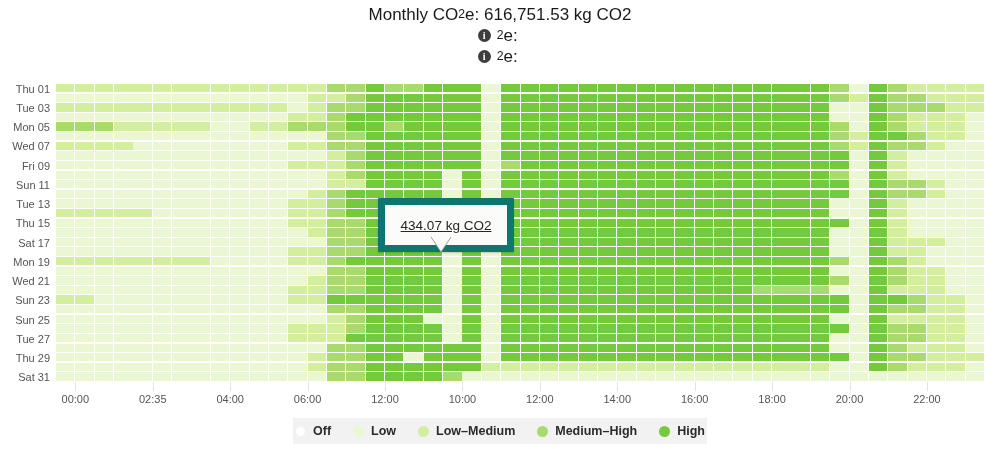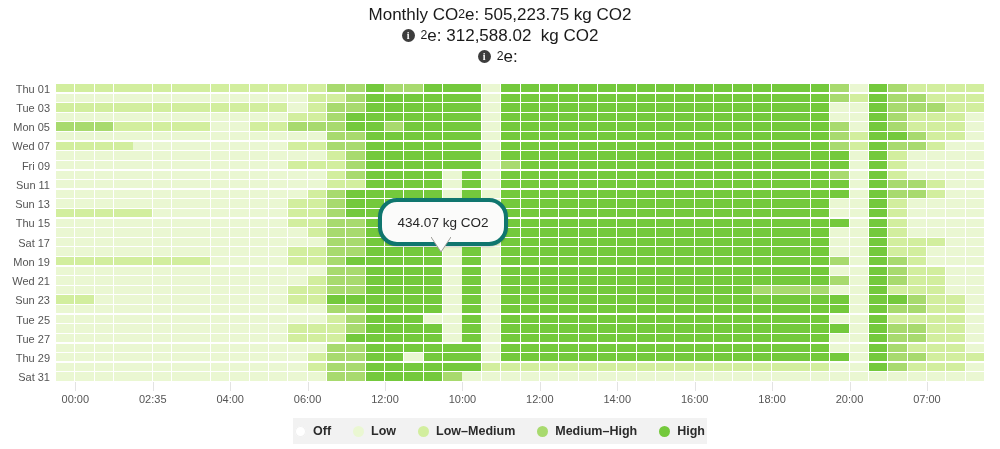--- a/index.html
+++ b/index.html
@@ -136,29 +136,30 @@
   }
 
   
   #tooltip {
     position: absolute;
     left: 378px;
     top: 118px;
     width: 122px;
     height: 40px;
     background: #fbfbfa;
-    border: 4px solid #0f766e;
-    border-radius: 19px;
+    border: 7px solid #0f766e;
+    border-radius: 1px;
     box-shadow: 0 1px 2px rgba(0,0,0,0.18);
     display: flex;
     align-items: center;
     justify-content: center;
     font-size: 13.5px;
     color: #262626;
     z-index: 40;
+    text-decoration: underline;
   }
   #tooltip-tail {
     position: absolute;
     left: 431px;
     top: 157px;
     width: 20px;
     height: 16px;
     z-index: 41;
   }
 
@@ -192,45 +193,45 @@
     font-weight: bold;
     color: #2b2b2b;
     white-space: nowrap;
   }
 </style>
 </head>
 <body>
 
 <div id="header">
   <div class="title-line l1">
-    <span>Monthly CO</span><span class="sub">2</span><span>e: </span><span>505,223.75 kg CO2</span>
+    <span>Monthly CO</span><span class="sub">2</span><span>e: </span><span>616,751.53 kg CO2</span>
   </div>
   <div class="title-line l2">
-    <span class="info-icon">i</span><span class="sub">2</span><span>e: </span><span>312,588.02  kg CO2</span>
+    <span class="info-icon">i</span><span class="sub">2</span><span>e: </span>
   </div>
   <div class="title-line l3">
     <span class="info-icon">i</span><span class="sub">2</span><span>e: </span>
   </div>
 </div>
 
 <div id="plot">
   <div id="ylabels">
       <div class="ylabel" style="top: 2.80645px;">Thu 01</div>
       <div class="ylabel" style="top: 22.0323px;">Tue 03</div>
       <div class="ylabel" style="top: 41.2581px;">Mon 05</div>
       <div class="ylabel" style="top: 60.4839px;">Wed 07</div>
       <div class="ylabel" style="top: 79.7097px;">Fri 09</div>
       <div class="ylabel" style="top: 98.9355px;">Sun 11</div>
-      <div class="ylabel" style="top: 118.161px;">Sun 13</div>
+      <div class="ylabel" style="top: 118.161px;">Tue 13</div>
       <div class="ylabel" style="top: 137.387px;">Thu 15</div>
       <div class="ylabel" style="top: 156.613px;">Sat 17</div>
       <div class="ylabel" style="top: 175.839px;">Mon 19</div>
       <div class="ylabel" style="top: 195.065px;">Wed 21</div>
       <div class="ylabel" style="top: 214.29px;">Sun 23</div>
-      <div class="ylabel" style="top: 233.516px;">Tue 25</div>
+      <div class="ylabel" style="top: 233.516px;">Sun 25</div>
       <div class="ylabel" style="top: 252.742px;">Tue 27</div>
       <div class="ylabel" style="top: 271.968px;">Thu 29</div>
       <div class="ylabel" style="top: 291.194px;">Sat 31</div>
     </div>
   <div id="grid">
       <div class="hm-row" style="top: 0px; height: 9.6129px;">
         <div class="hm-cell" title="Thu 01 00:00 — Low-Medium" style="left: 0px; width: 18.4542px; height: 8.3129px; background: rgb(210, 238, 158);"></div>
         <div class="hm-cell" title="Thu 01 00:30 — Low-Medium" style="left: 19.3542px; width: 18.4542px; height: 8.3129px; background: rgb(210, 238, 158);"></div>
         <div class="hm-cell" title="Thu 01 01:00 — Low-Medium" style="left: 38.7083px; width: 18.4542px; height: 8.3129px; background: rgb(210, 238, 158);"></div>
         <div class="hm-cell" title="Thu 01 01:30 — Low-Medium" style="left: 58.0625px; width: 18.4542px; height: 8.3129px; background: rgb(210, 238, 158);"></div>
@@ -1799,21 +1800,21 @@
       <div class="xlabel" style="left: 152.771px;">02:35</div>
       <div class="xlabel" style="left: 230.188px;">04:00</div>
       <div class="xlabel" style="left: 307.604px;">06:00</div>
       <div class="xlabel" style="left: 385.021px;">12:00</div>
       <div class="xlabel" style="left: 462.438px;">10:00</div>
       <div class="xlabel" style="left: 539.854px;">12:00</div>
       <div class="xlabel" style="left: 617.271px;">14:00</div>
       <div class="xlabel" style="left: 694.688px;">16:00</div>
       <div class="xlabel" style="left: 772.104px;">18:00</div>
       <div class="xlabel" style="left: 849.521px;">20:00</div>
-      <div class="xlabel" style="left: 926.938px;">07:00</div>
+      <div class="xlabel" style="left: 926.938px;">22:00</div>
     </div>
 
   <div id="tooltip">
     <span>434.07 kg CO2</span>
   </div>
   <svg id="tooltip-tail" viewBox="0 0 20 16">
     <polygon points="0,0 20,0 10,15" fill="#fbfbfa" stroke="#9b9b96" stroke-width="1"></polygon>
     <rect x="1" y="-2" width="18" height="3" fill="#fbfbfa"></rect>
   </svg>
 </div>

